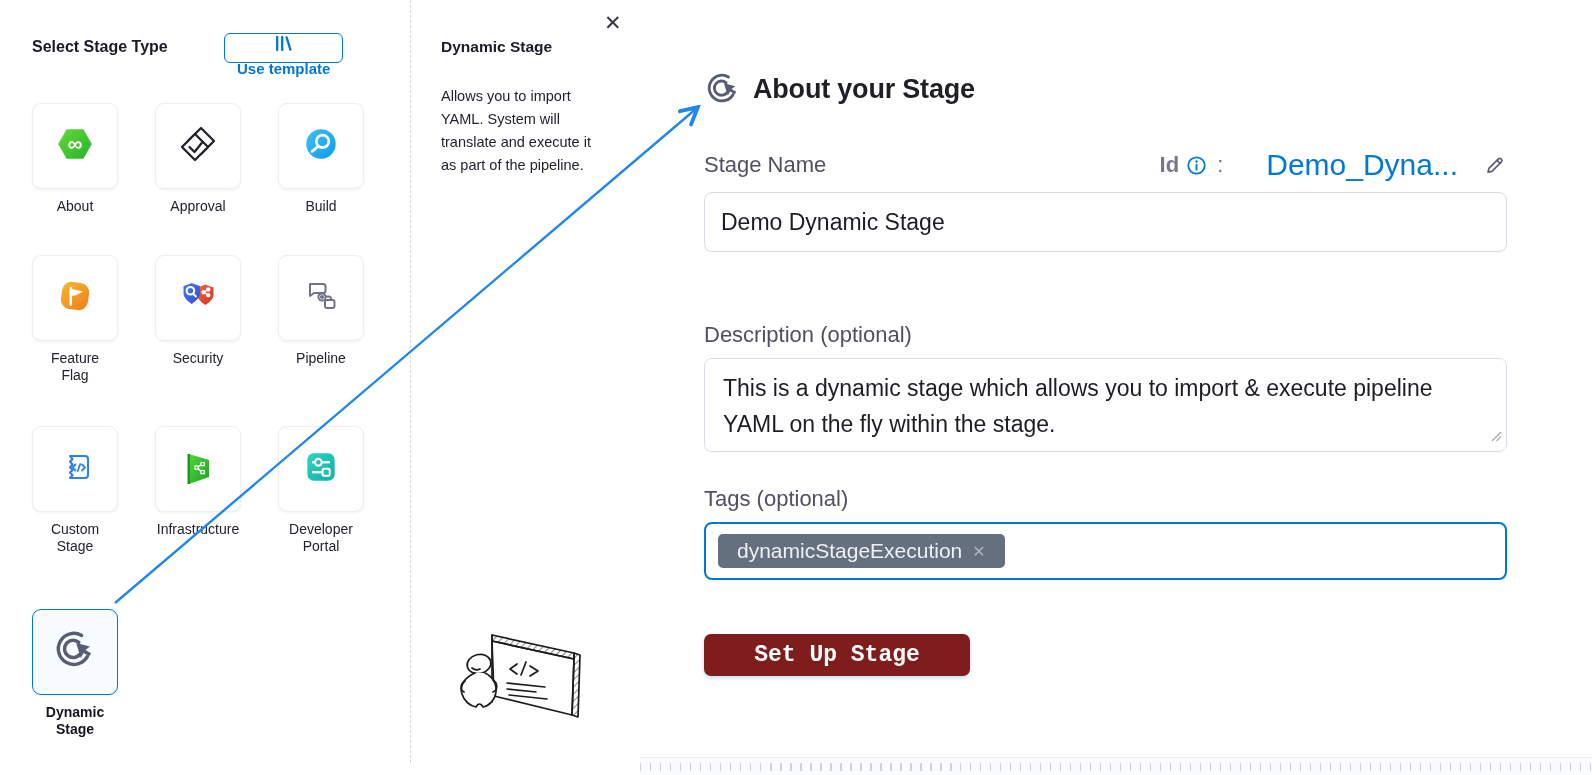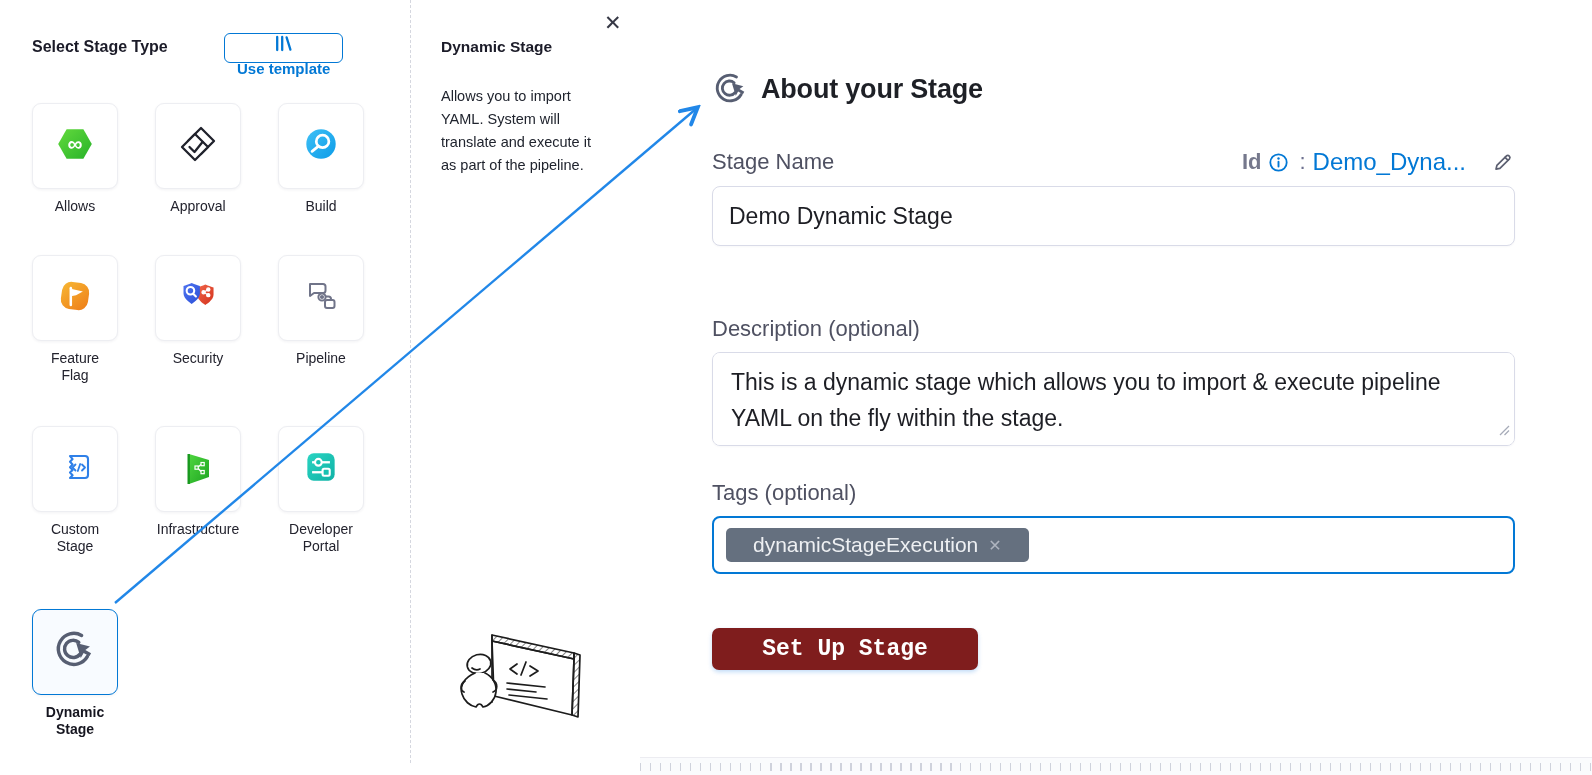--- a/index.html
+++ b/index.html
@@ -31,43 +31,43 @@
 
   
   .info-panel { position:absolute; left:411px; top:0; width:229px; height:775px; background:#fff; }
   .info-title { position:absolute; left:30px; top:38px; font-size:15.5px; font-weight:700; color:#1b1b28; }
   .info-close { position:absolute; left:193px; top:12px; font-size:21px; color:#363845; cursor:pointer; line-height:1; }
   .info-desc { position:absolute; left:30px; top:85px; width:162px; font-size:14.5px; line-height:23px; color:#20242e; }
   .info-illustration { position:absolute; left:44px; top:628px; }
 
   
   .form-panel { position:absolute; left:640px; top:0; width:952px; height:757px; background:#fff; }
-  .form-inner { position:absolute; left:72px; top:0; width:803px; }
+  .form-inner { position:absolute; left:64px; top:0; width:803px; }
   .about-row { margin-top:70px; display:flex; align-items:center; gap:11px; }
   .about-heading { font-size:27px; font-weight:700; color:#1e2026; letter-spacing:-.2px; }
   .name-row { margin-top:40px; display:flex; align-items:center; justify-content:space-between; }
   .field-label { font-size:22px; font-weight:500; color:#4f5162; }
   .id-cluster { display:flex; align-items:center; gap:7px; }
   .id-label { font-size:22px; color:#75788c;font-weight:bold; }
   .id-colon { font-size:22px; color:#6e7190; margin-left:3px; }
-  .id-value { font-size:24px; color:#0278d5; cursor:default; }
+  .id-value { font-size:30px; color:#0278d5; cursor:default;margin-left:36px; }
   .edit-pencil { margin-left:18px; cursor:pointer; display:flex; }
   .text-input { margin-top:10px; width:803px; height:60px; border:1px solid #d9dbe8; border-radius:8px;
       font-family:Liberation Sans, sans-serif; font-size:23px; color:#1d1e24; padding:0 16px; outline:none;
       box-shadow:0 1px 2px rgba(40,41,61,.03); }
   .desc-label { margin-top:70px; }
   .desc-area { position:relative; margin-top:10px; }
   .text-area { display:block; width:803px; height:94px; border:1px solid #d9dbe8; border-radius:8px; resize:none;
       font-family:"Liberation Sans",sans-serif; font-size:23px; line-height:36px; color:#1d1e24;
       padding:11px 18px; outline:none; box-shadow:0 1px 2px rgba(40,41,61,.03); }
   .resize-grip { position:absolute; right:5px; bottom:6px; pointer-events:none; }
   .tags-label { margin-top:34px; }
   .tags-input { margin-top:10px; width:803px; height:58px; border:2px solid #0278d5; border-radius:8px;
       display:flex; align-items:center; padding:0 12px; cursor:text; background:#fff; }
-  .tag-chip { display:flex; align-items:center; background:#65707f; border-radius:5px; padding:5px 27px;
+  .tag-chip { display:flex; align-items:center; background:#65707f; border-radius:5px; padding:5px 19px;
       font-size:21px; color:#eef0f3; }
   .tag-remove { margin-left:10px; font-size:16px; color:#aeb4bf; cursor:pointer; }
   .submit-btn { margin-top:54px; width:266px; height:42px; background:#7f1d1d; border:none; border-radius:7px;
       color:#fff; font-family:Liberation Mono, monospace; font-size:23px; font-weight:700; cursor:pointer;
       box-shadow:0 2px 4px rgba(13,116,222,.25); }
 
   
   .canvas-strip { position:absolute; left:640px; top:757px; width:952px; height:18px; background-color:#fafbfd;
       border-top:1px solid #ececf1;
       background-image:repeating-linear-gradient(90deg, #cfd2dc 0 1.5px, transparent 1.5px 10px);
@@ -106,21 +106,21 @@
               <defs>
                     <linearGradient id="gdep" x1="0" y1="0" x2="1" y2="1">
                       <stop offset="0" stop-color="#63da3d"></stop>
                       <stop offset="1" stop-color="#27b229"></stop>
                     </linearGradient>
                   </defs>
               <path d="M4 20 L12 6 H28 L36 20 L28 34 H12 Z" fill="url(#gdep)"></path>
               <text x="20" y="26.5" text-anchor="middle" font-size="20" font-weight="bold" fill="#fff">∞</text>
                 </svg></span>
           </div>
-          <div class="stage-label">Allows</div>
+          <div class="stage-label">About</div>
         </div>
         <div class="stage-cell">
           <div class="stage-card">
             <span><svg width="40" height="40" viewBox="0 0 40 40">
               <g stroke="#20222c" stroke-width="2.3" fill="none" stroke-linejoin="round">
               <path d="M23 4 L36 17 L23 30 L10 17 Z"></path>
               <path d="M17 10 L30 23 L17 36 L4 23 Z" fill="#fff"></path>
               <path d="M11.5 23 L16.5 28 L24.5 18" stroke-linecap="round"></path>
                   </g>
                 </svg></span>

